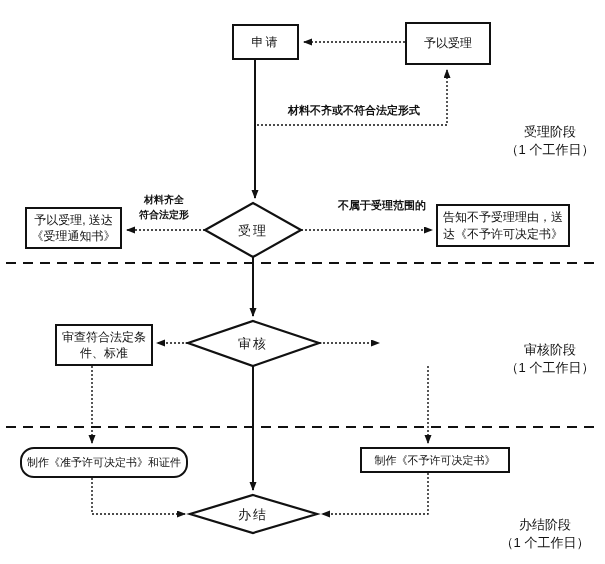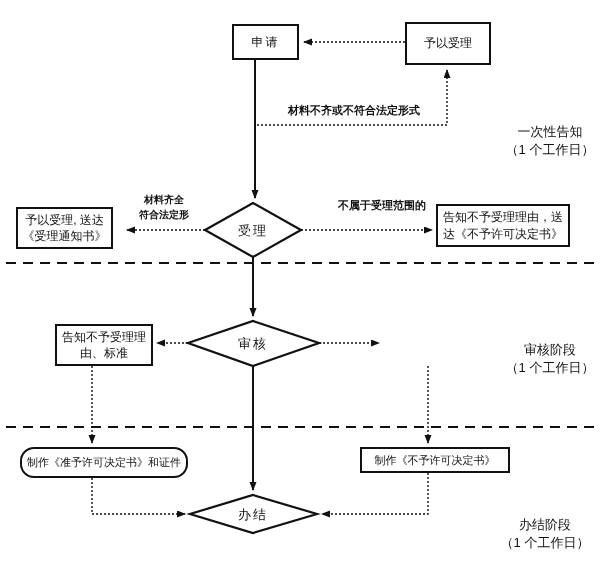--- a/index.html
+++ b/index.html
@@ -60,46 +60,46 @@
 
     <polygon points="253,203 301,230 253,257 205,230" fill="#fff" stroke="#111" stroke-width="2.2"></polygon>
     <polygon points="253,321 319,343 253,366 188,343" fill="#fff" stroke="#111" stroke-width="2.2"></polygon>
     <polygon points="253,495 317,514 253,533 190,514" fill="#fff" stroke="#111" stroke-width="2.2"></polygon>
   </svg>
 
   <div class="box" style="left:232px;top:24px;width:67px;height:36px;letter-spacing:2px;">申请</div>
 
   <div class="box" style="left:405px;top:22px;width:86px;height:43px;">予以受理</div>
 
-  <div class="box" style="left:16px;top:207px;width:97px;height:42px;">予以受理, 送达《受理通知书》</div>
+  <div class="box" style="left:25px;top:207px;width:97px;height:42px;">予以受理, 送达《受理通知书》</div>
 
   <div class="box" style="left:436px;top:204px;width:134px;height:43px;">告知不予受理理由，送达《不予许可决定书》</div>
 
-  <div class="box" style="left:55px;top:324px;width:98px;height:42px;">告知不予受理理由、标准</div>
+  <div class="box" style="left:55px;top:324px;width:98px;height:42px;">审查符合法定条件、标准</div>
 
 
   <div class="box sm" style="left:20px;top:447px;width:168px;height:31px;border-radius:14px;">制作《准予许可决定书》和证件</div>
 
   <div class="box sm" style="left:360px;top:447px;width:150px;height:26px;">制作《不予许可决定书》</div>
 
   <div class="node-label" style="left:253px;top:231px;">受理</div>
   <div class="node-label" style="left:253px;top:344px;">审核</div>
   <div class="node-label" style="left:253px;top:515px;">办结</div>
 
   <div class="edge-label" style="left:287px;top:103px;width:134px;">材料不齐或不符合法定形式</div>
 
   <div class="edge-label" style="left:128px;top:193px;width:72px;font-size:10px;">
     <div>材料齐全</div>
     <div>符合法定形</div>
   </div>
 
   <div class="edge-label" style="left:332px;top:198px;width:100px;">不属于受理范围的</div>
 
   <div class="stage-label" style="left:495px;top:123px;">
-    <div>一次性告知</div>
+    <div>受理阶段</div>
     <div>（1 个工作日）</div>
   </div>
   <div class="stage-label" style="left:495px;top:341px;">
     <div>审核阶段</div>
     <div>（1 个工作日）</div>
   </div>
   <div class="stage-label" style="left:490px;top:500px;margin-top:16px;">
     <div>办结阶段</div>
     <div>（1 个工作日）</div>
   </div>

